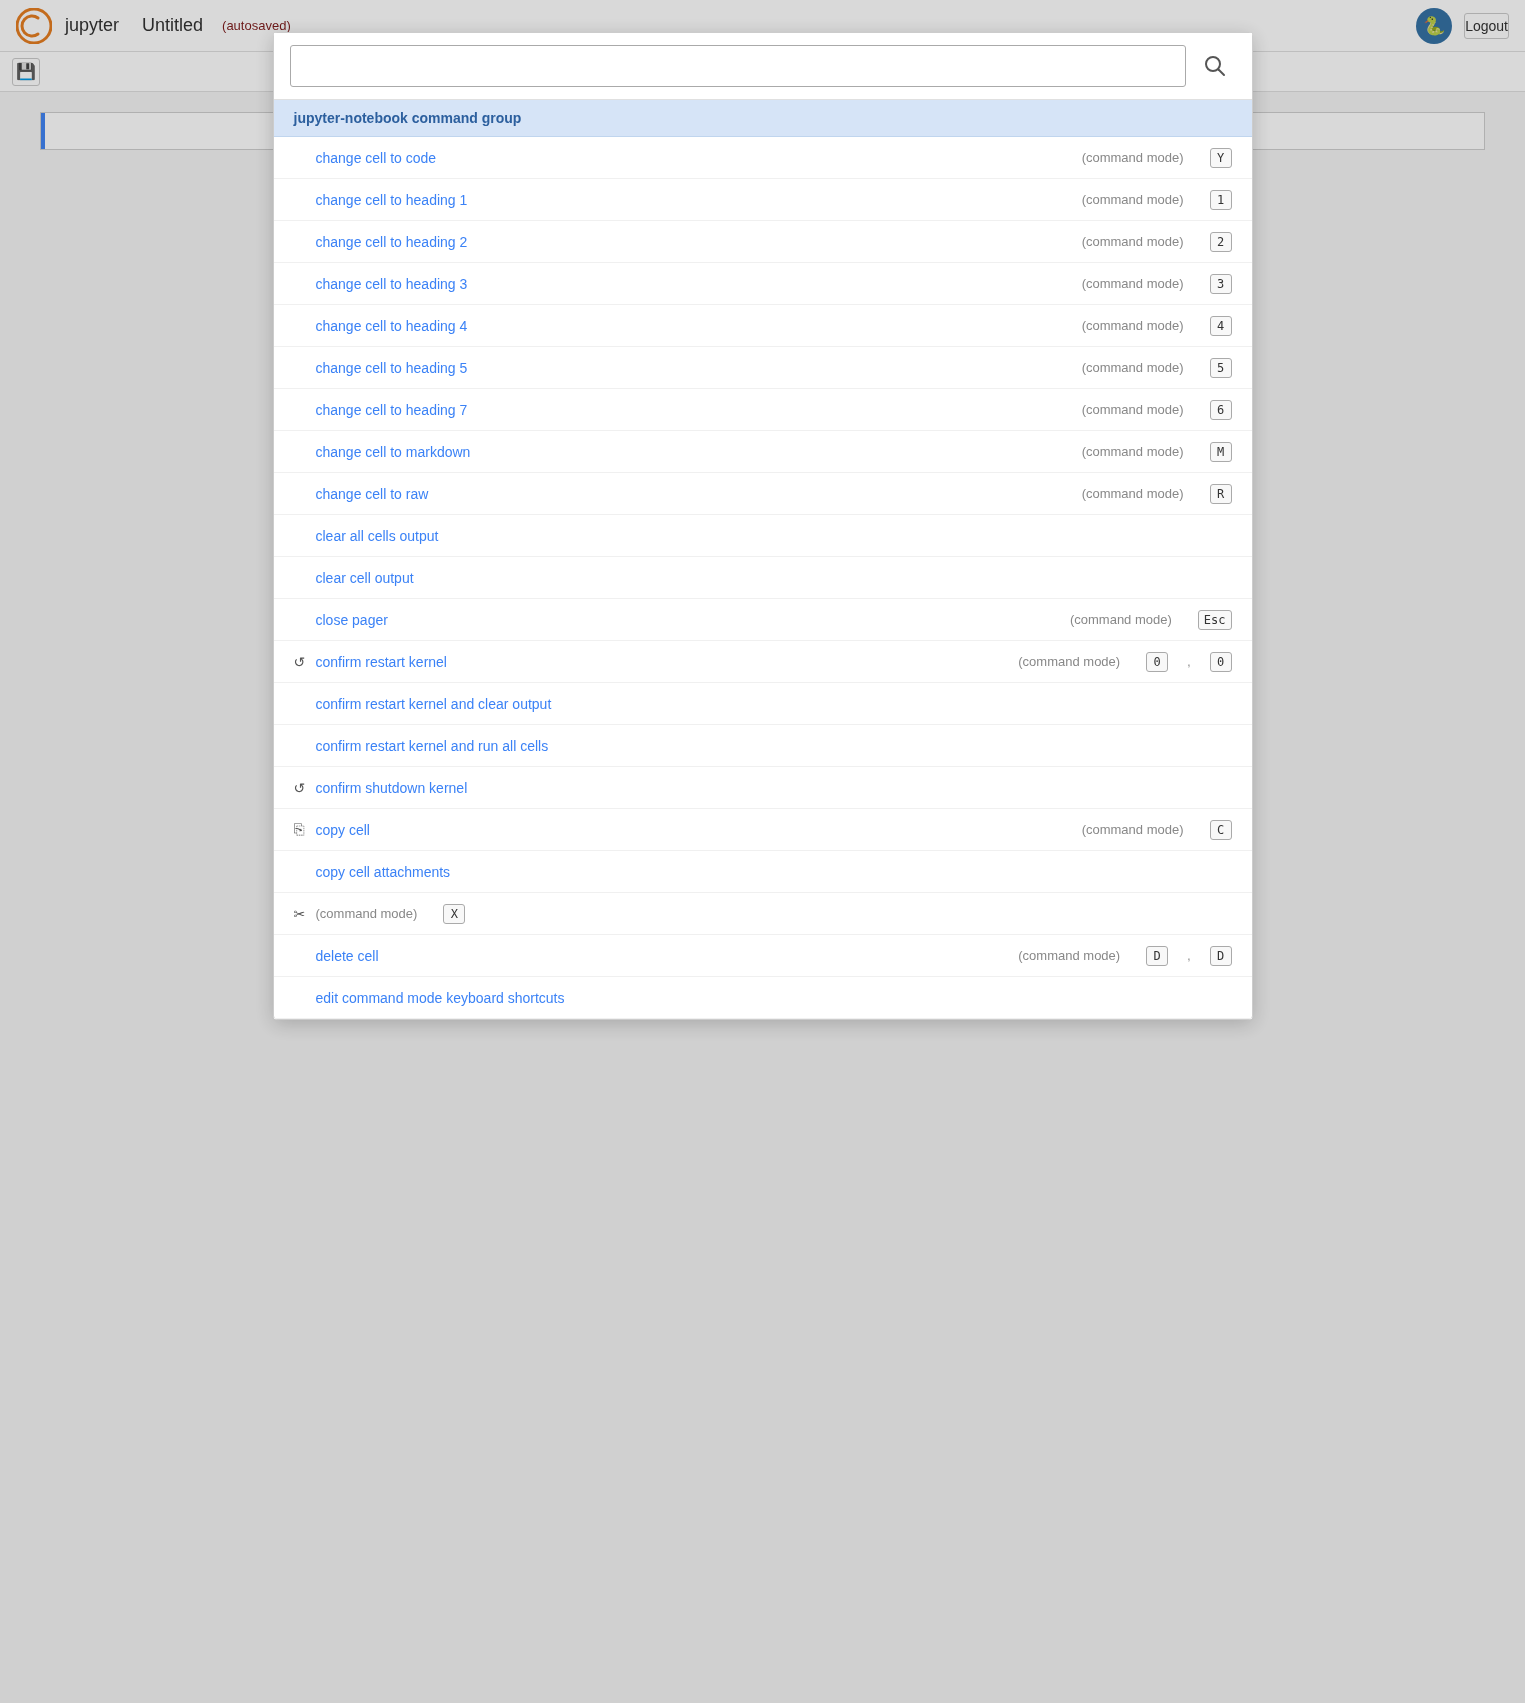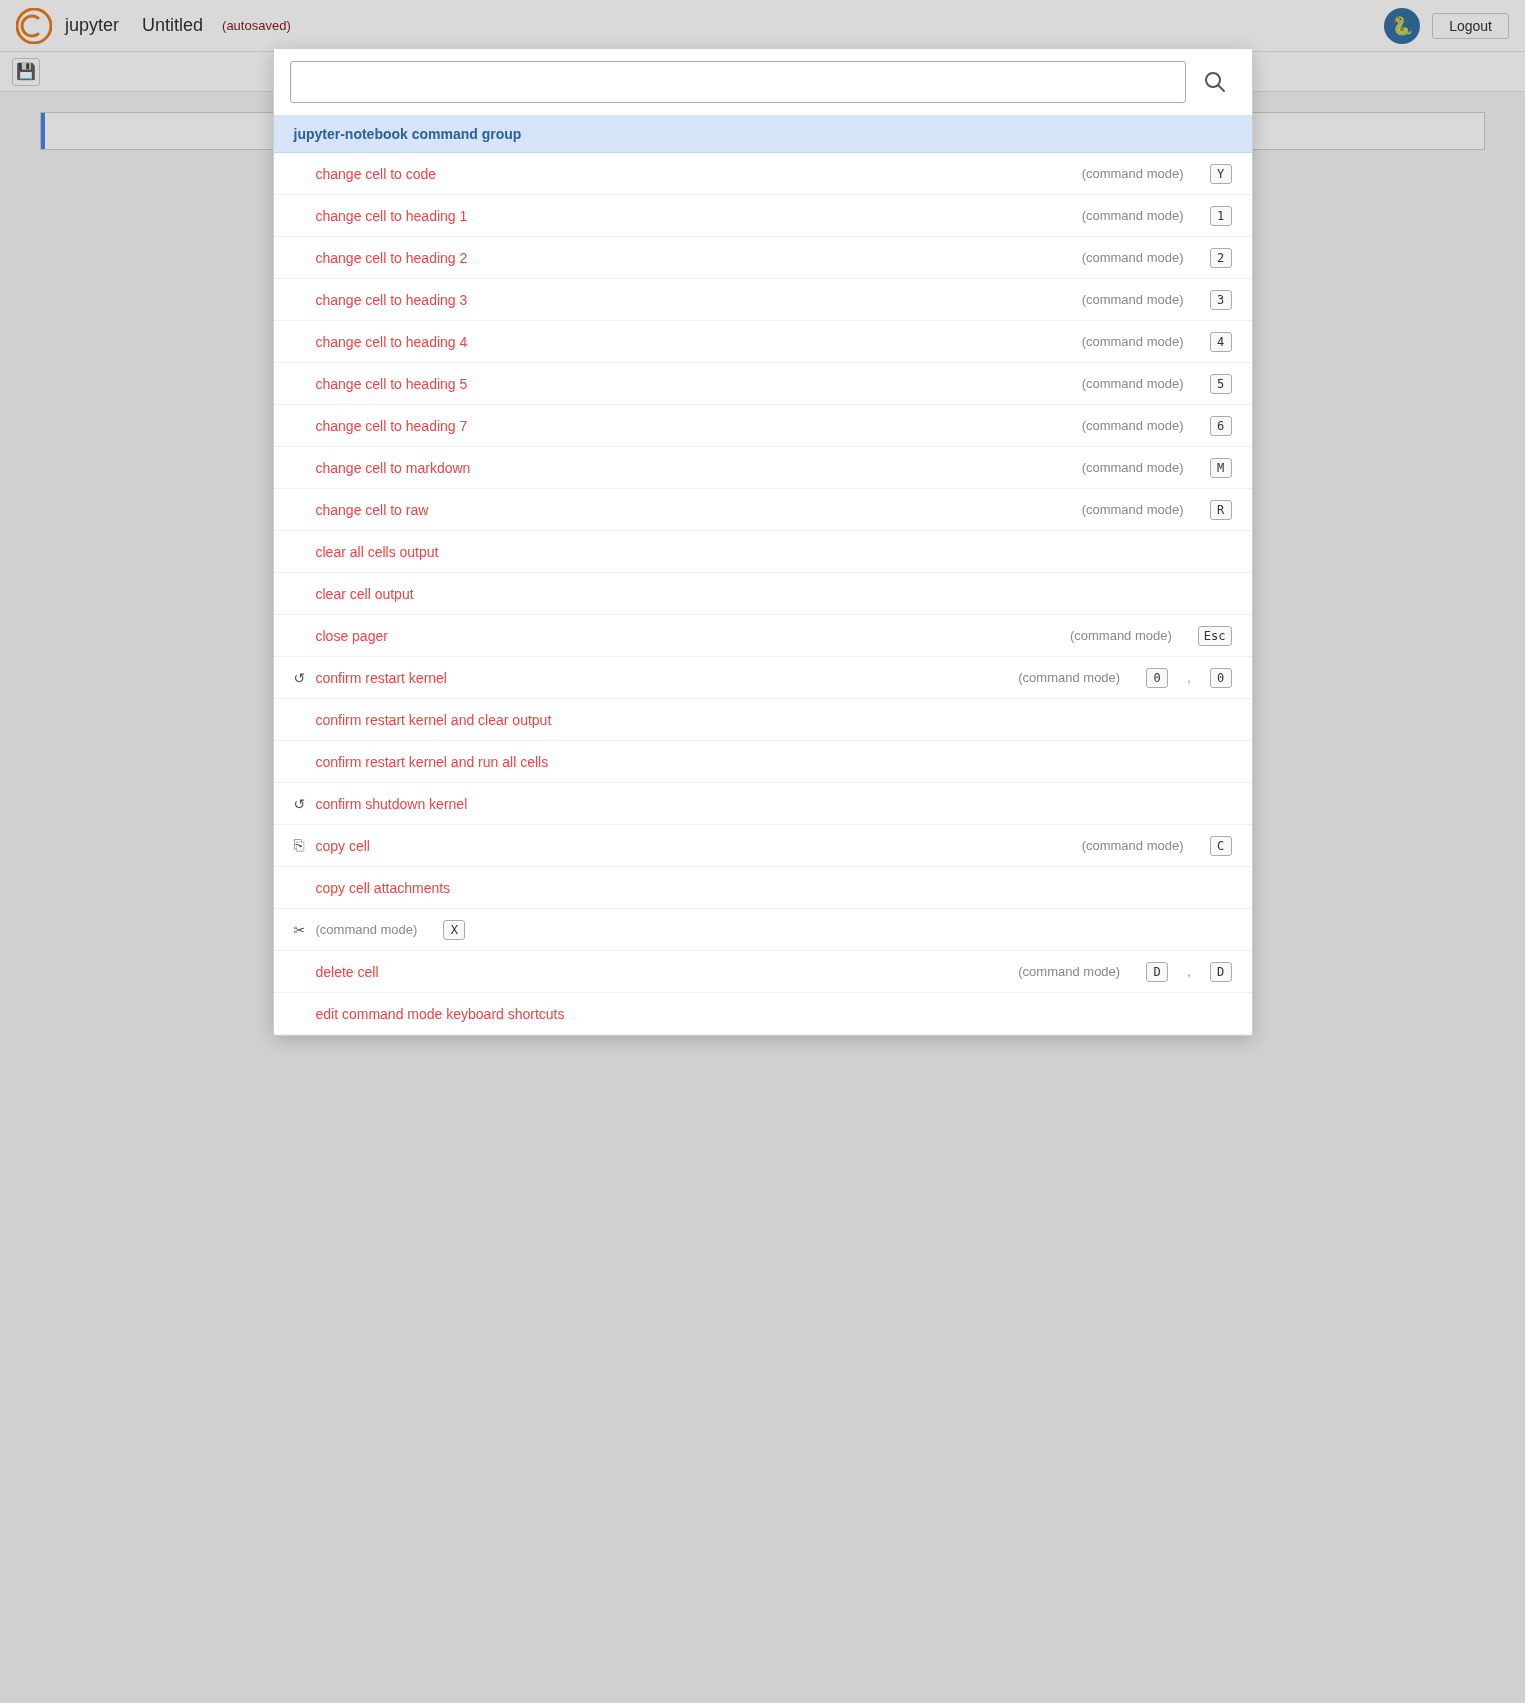--- a/index.html
+++ b/index.html
@@ -58,21 +58,21 @@
       align-items: center;
       justify-content: center;
       color: #fff;
       font-size: 18px;
       font-weight: bold;
     }
     .logout-btn {
       background: transparent;
       border: 1px solid #ccc;
       border-radius: 3px;
-      padding: 4px 16px;
+      padding: 4px 0;
       font-size: 14px;
       cursor: pointer;
       color: #333;
     }
 
     
     .toolbar {
       background: #fff;
       border-bottom: 1px solid #e0e0e0;
       height: 40px;
@@ -125,21 +125,21 @@
       position: fixed;
       top: 0; left: 0;
       width: 100%; height: 100%;
       background: rgba(0,0,0,0.15);
       z-index: 100;
     }
 
     
     .command-palette {
       position: fixed;
-      top: 48px;
+      top: 32px;
       left: 50%;
       transform: translateX(-50%);
       width: 980px;
       background: #fff;
       border: 1px solid #ccc;
       border-radius: 4px;
       box-shadow: 0 4px 20px rgba(0,0,0,0.2);
       z-index: 200;
       max-height: 1140px;
       display: flex;
@@ -201,21 +201,21 @@
     }
     .command-item-icon {
       width: 22px;
       flex-shrink: 0;
       font-size: 14px;
       color: #555;
     }
     .command-item-label {
       flex: 1;
       font-size: 14px;
-      color: #ef4444;
+      color: #3b82f6;
     }
     .command-item-mode {
       color: #888;
       font-size: 13px;
       margin-right: 8px;
     }
     .command-item-keys {
       display: flex;
       gap: 18px;
       align-items: center;

